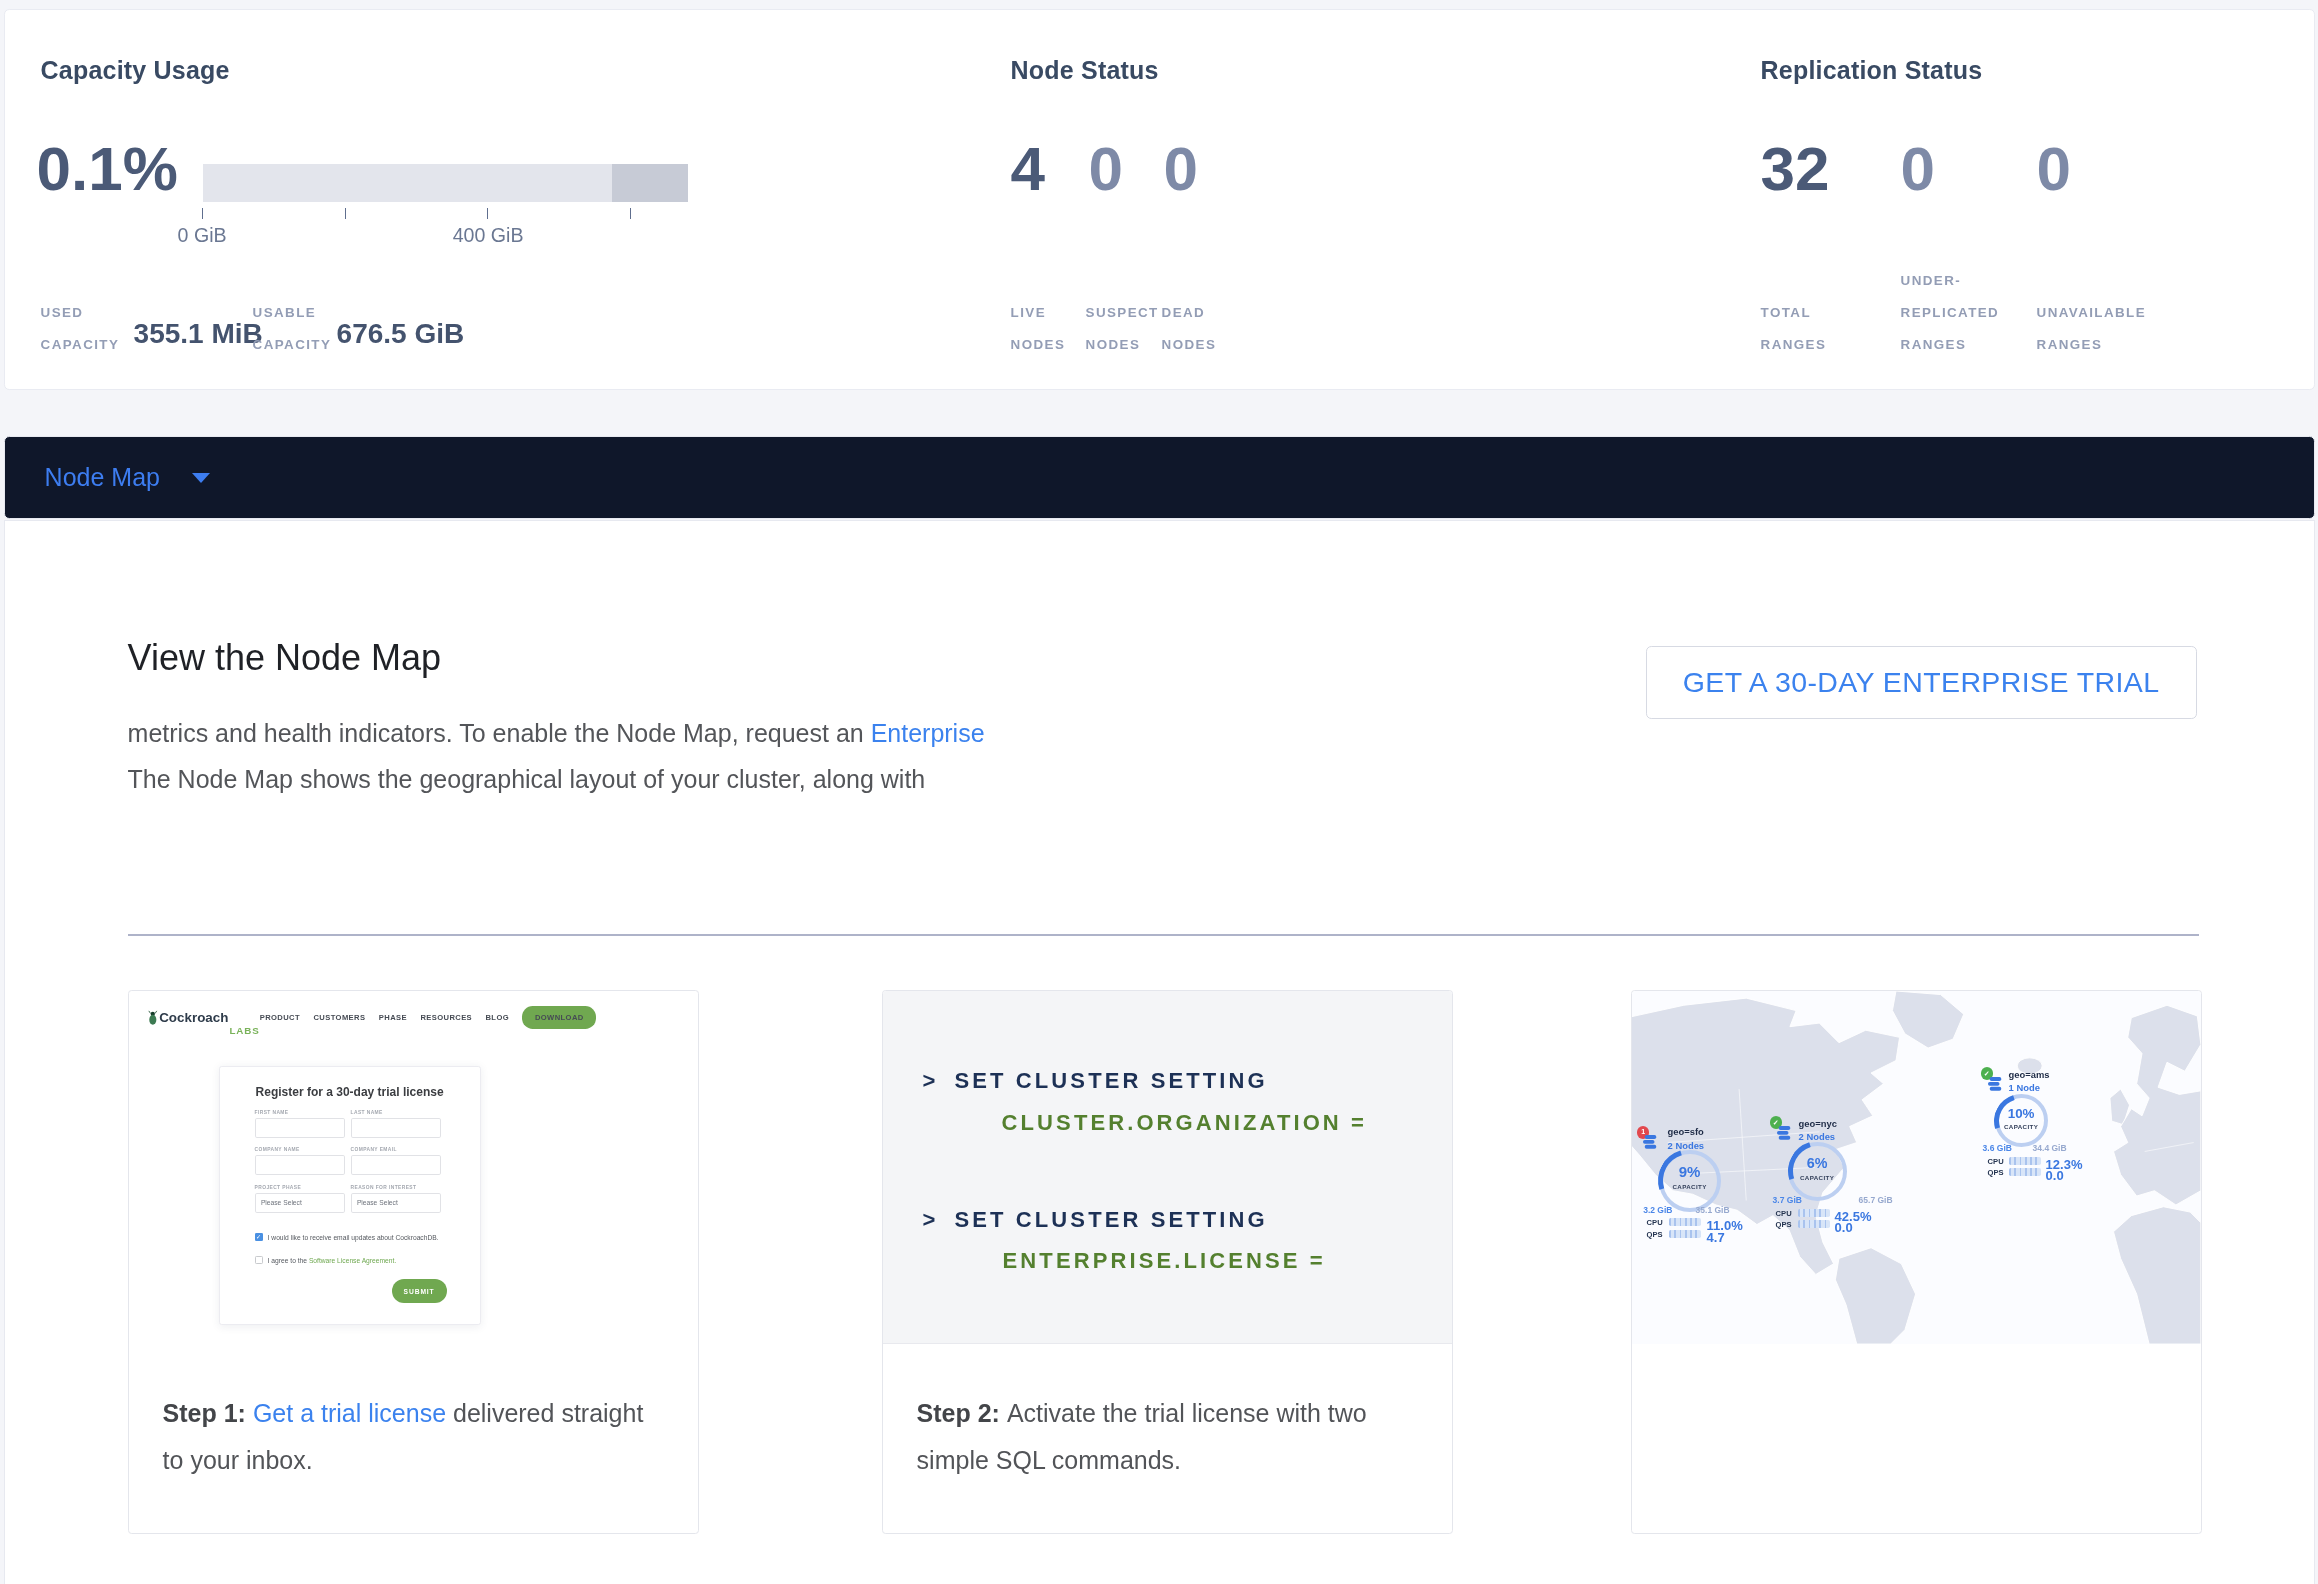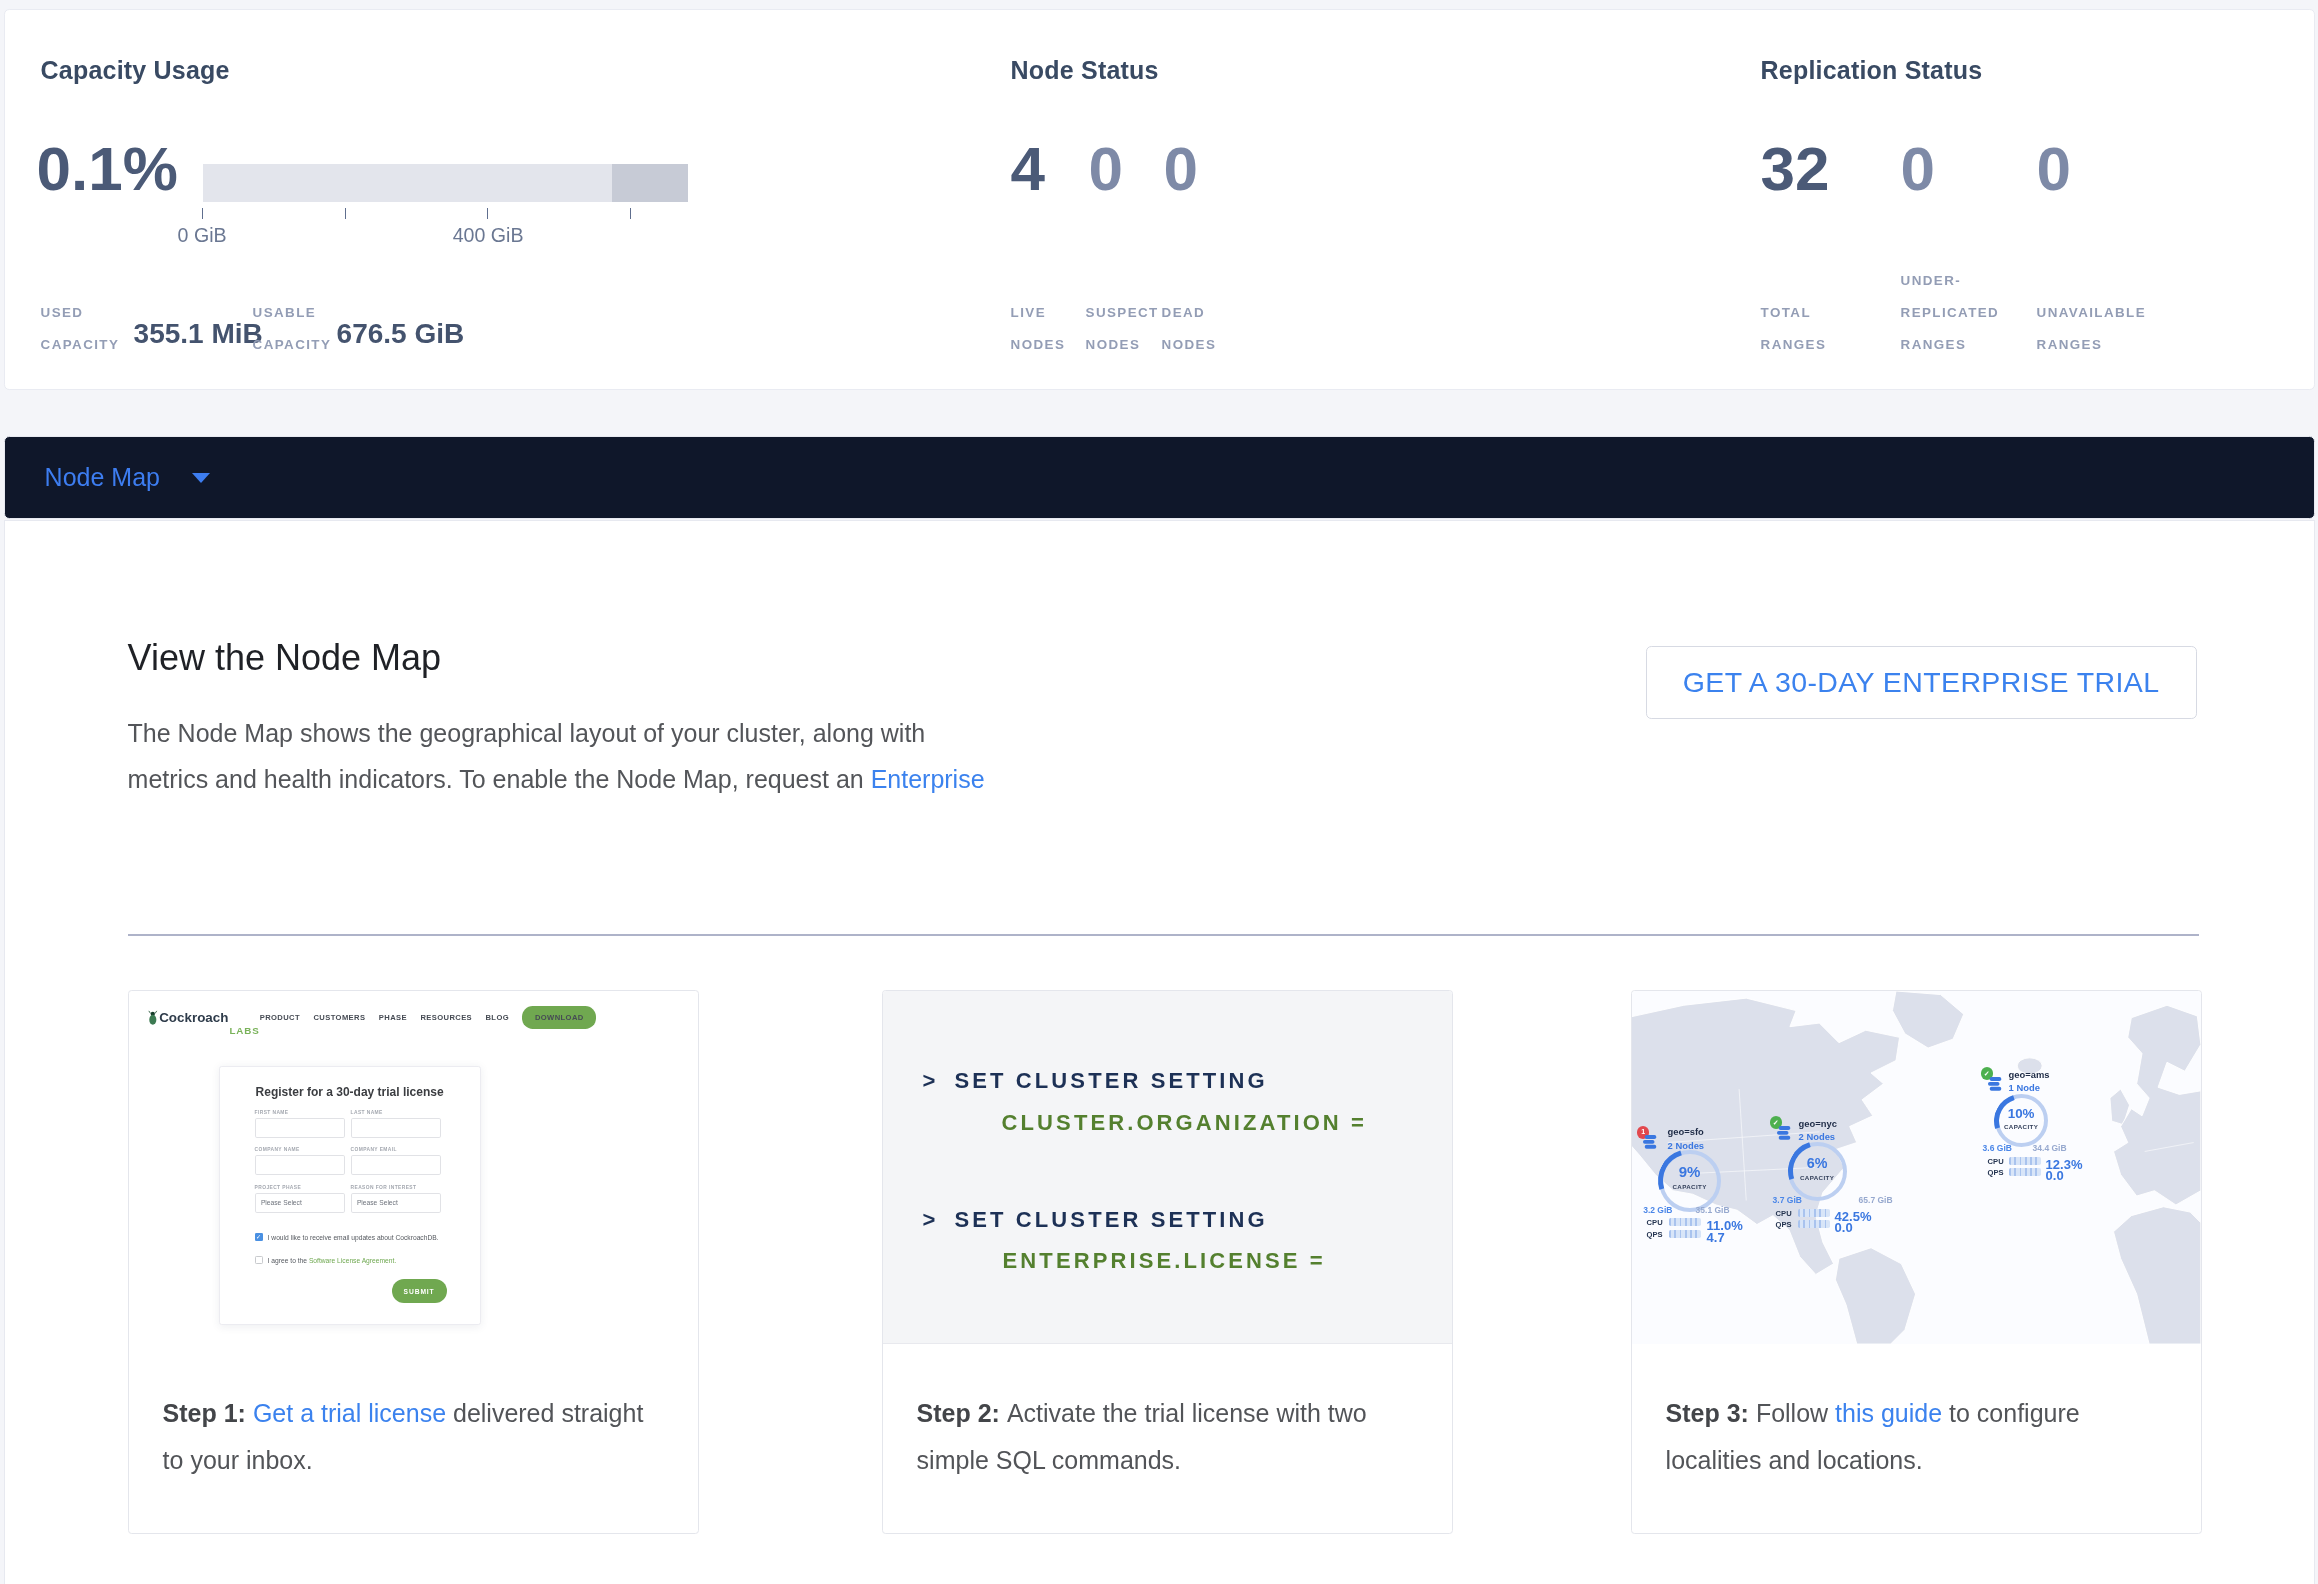--- a/index.html
+++ b/index.html
@@ -150,22 +150,22 @@
 <section class="abs selector-bar">
   <span class="selector-label">Node Map</span>
   <span class="caret-down"></span>
 </section>
 
 <section class="abs content-card">
 
   <div class="abs promo-heading" style="left:123px; top:116px;">View the Node Map</div>
 
   <div class="abs promo-para" style="left:123px; top:189px; width:874px;">
+    <div><span>metrics and health indicators. To enable the Node Map, request an </span><a class="link">Enterprise</a></div>
     <div><span>The Node Map shows the geographical layout of your cluster, along with</span></div>
-    <div><span>metrics and health indicators. To enable the Node Map, request an </span><a class="link">Enterprise</a></div>
   </div>
 
   <div class="abs trial-btn" style="left:1641px; top:125px;">GET A 30-DAY ENTERPRISE TRIAL</div>
 
   <div class="abs divider" style="left:123px; top:413px; width:2071px;"></div>
 
   <div class="abs step-card" style="left:123px;">
     <div>
       <div class="mini-header">
         <div class="mini-logo">
@@ -307,19 +307,16 @@
       <div class="gauge-cap" style="left:363px; top:132px; width:53px;">CAPACITY</div>
       <div class="gib-used" style="left:351px; top:152px;">3.6 GiB</div>
       <div class="gib-total" style="left:401px; top:152px;">34.4 GiB</div>
       <div class="mlabel" style="left:356px; top:166px;">CPU</div>
       <div class="spark" style="left:377px; top:166px;"></div>
       <div class="mval" style="left:414px; top:166px;">12.3%</div>
       <div class="mlabel" style="left:356px; top:177px;">QPS</div>
       <div class="spark" style="left:377px; top:177px;"></div>
       <div class="mval" style="left:414px; top:177px;">0.0</div>
     </div>
-    <div class="step-caption">
-      <b>Step 3: </b><span> Follow </span><a class="link">this guide</a><span> to configure localities and locations.</span>
-    </div>
   </div>
 
 </section>
 
 
 </body></html>

